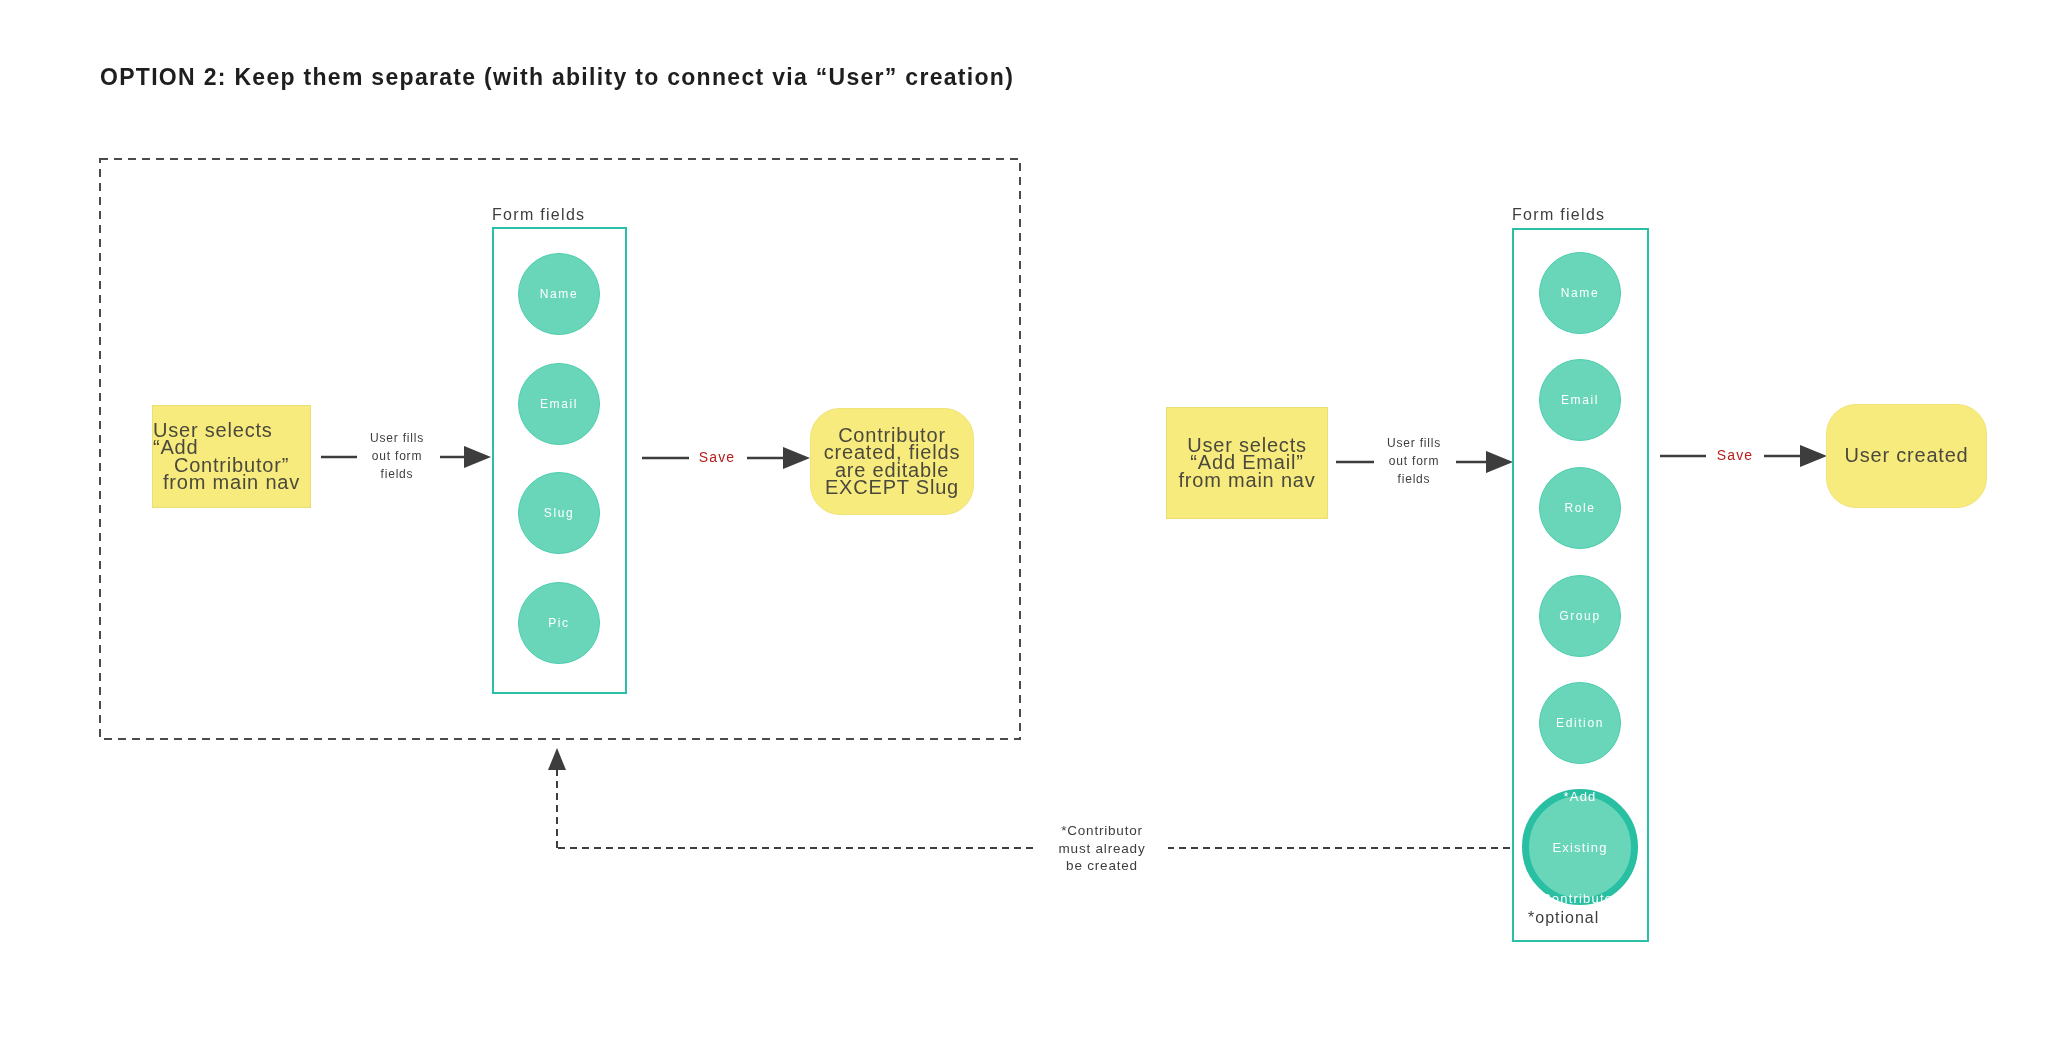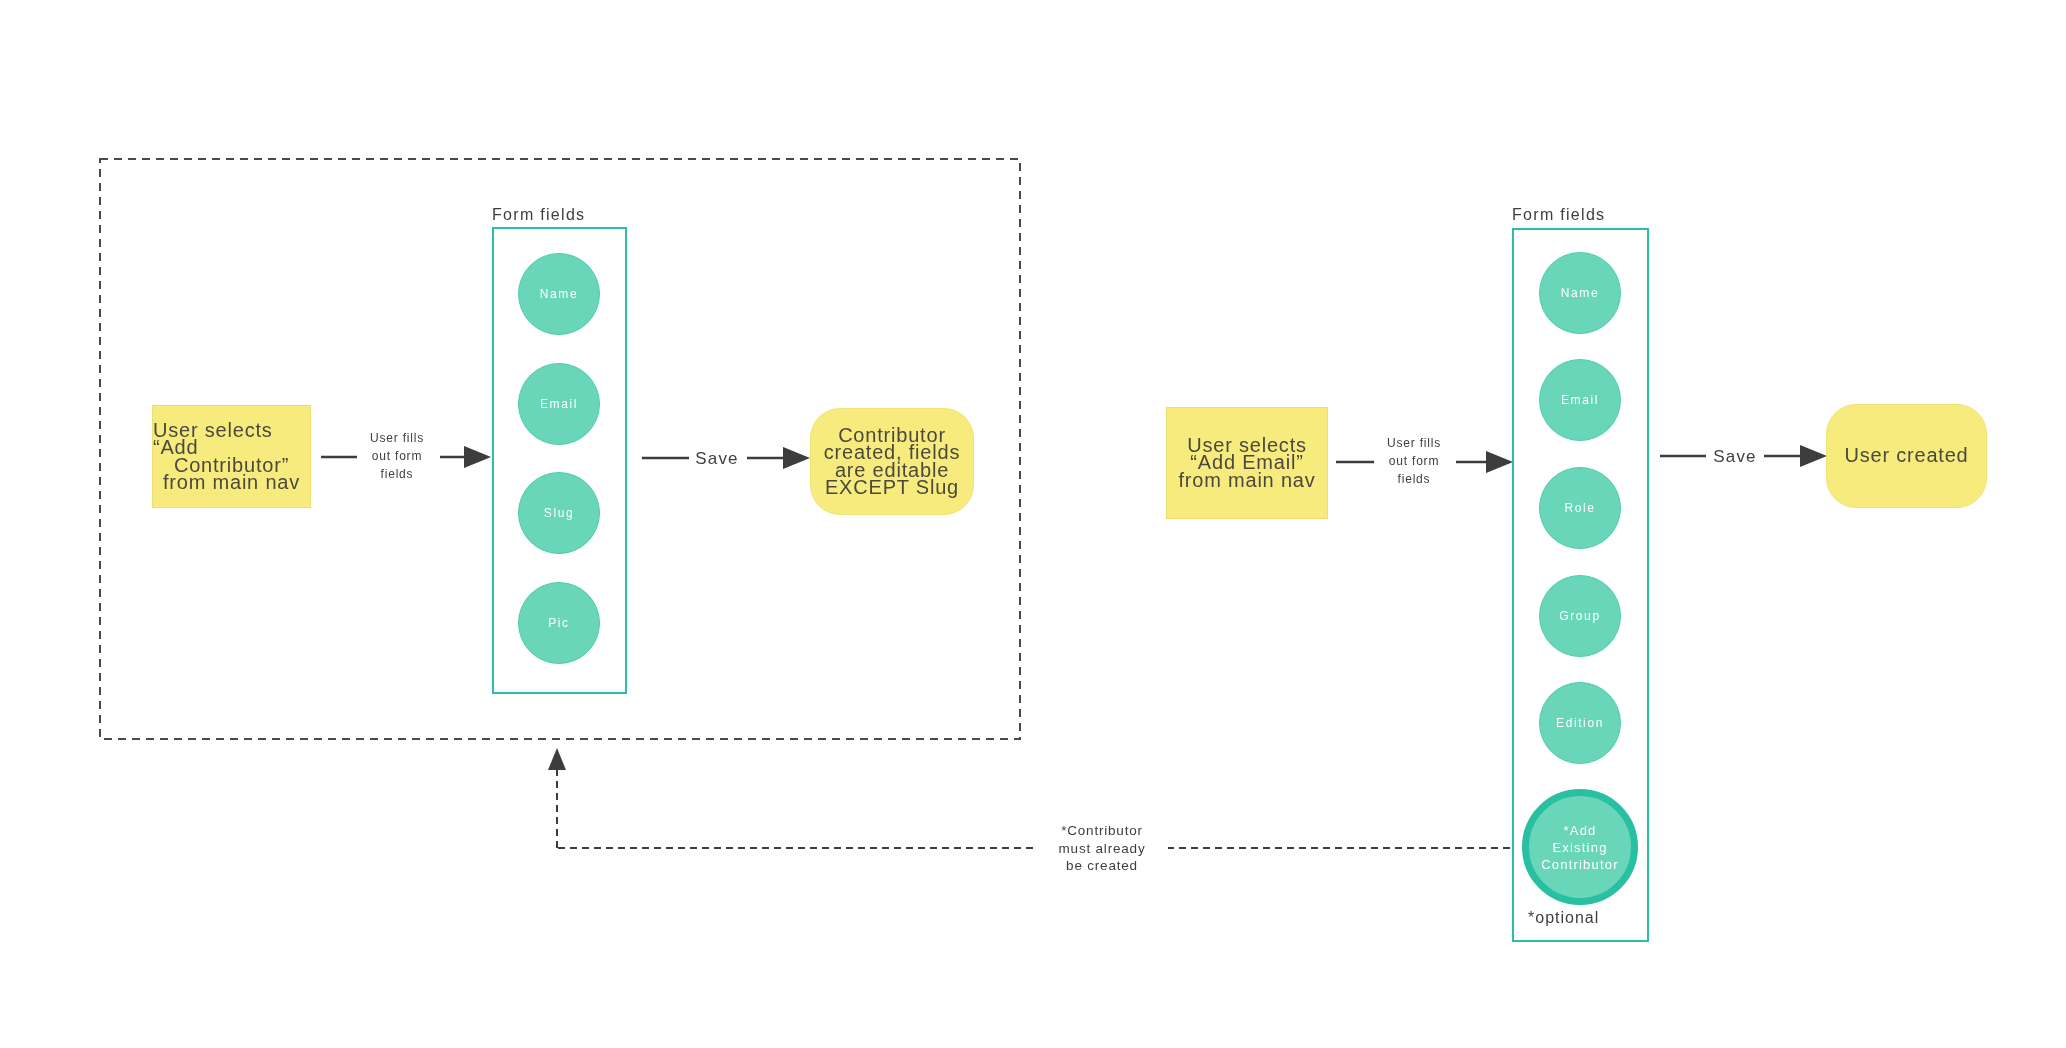--- a/index.html
+++ b/index.html
@@ -15,21 +15,21 @@
     background:#f7eb7d;border:1px solid #eadf72;color:#4b493d;
     display:flex;flex-direction:column;align-items:center;justify-content:center;
     text-align:left;font-size:20px;letter-spacing:.8px;line-height:17.5px;
     box-sizing:border-box;z-index:2;
   }
   .rounded{border-radius:30px;border:1px solid #f0e478;}
   .flow-label{
     text-align:center;font-size:12px;line-height:18px;letter-spacing:.8px;color:#3e3e3e;z-index:2;
   }
   .save-label{
-    text-align:center;font-size:17px;letter-spacing:1.2px;color:#404040;z-index:2;
+    text-align:center;font-size:14px;letter-spacing:1.2px;color:#b91c1c;z-index:2;
   }
   .form-title{
     font-size:16px;letter-spacing:1.3px;color:#3e3e3e;z-index:2;
   }
   .form-box{
     border:2px solid #2cbfa7;background:#ffffff;box-sizing:border-box;z-index:1;
   }
   .circle{
     border-radius:50%;background:#69d6ba;border:1px solid #4ccdad;color:#ffffff;
     display:flex;flex-direction:column;align-items:center;justify-content:center;
@@ -66,20 +66,21 @@
     <line x1="1336" y1="462" x2="1374" y2="462" stroke="#3d3d3d" stroke-width="2.5"></line>
     <line x1="1456" y1="462" x2="1508" y2="462" stroke="#3d3d3d" stroke-width="2.5" marker-end="url(#ah)"></line>
     <line x1="1660" y1="456" x2="1706" y2="456" stroke="#3d3d3d" stroke-width="2.5"></line>
     <line x1="1764" y1="456" x2="1822" y2="456" stroke="#3d3d3d" stroke-width="2.5" marker-end="url(#ah)"></line>
 
     <line x1="1522" y1="848" x2="1168" y2="848" stroke="#3d3d3d" stroke-width="2" stroke-dasharray="7 5"></line>
     <line x1="1033" y1="848" x2="557" y2="848" stroke="#3d3d3d" stroke-width="2" stroke-dasharray="7 5"></line>
     <line x1="557" y1="848" x2="557" y2="752" stroke="#3d3d3d" stroke-width="2" stroke-dasharray="7 5" marker-end="url(#ah)"></line>
   </svg>
 
+  <div class="abs title" style="left:100px;top:64px;">OPTION 2: Keep them separate (with ability to connect via “User” creation)</div>
 
   <div class="abs yellow-box" style="left:152px;top:405px;width:159px;height:103px;">
     <div>User selects “Add</div>
     <div>Contributor”</div>
     <div>from main nav</div>
   </div>
 
   <div class="abs flow-label" style="left:347px;top:429px;width:100px;">
     <div>User fills</div>
     <div>out form</div>
@@ -117,21 +118,21 @@
 
   <div class="abs form-title" style="left:1512px;top:206px;">Form fields</div>
   <div class="abs form-box" style="left:1512px;top:228px;width:137px;height:714px;"></div>
 
   <div class="abs circle" style="left:1539px;top:252px;width:82px;height:82px;">Name</div>
   <div class="abs circle" style="left:1539px;top:359px;width:82px;height:82px;">Email</div>
   <div class="abs circle" style="left:1539px;top:467px;width:82px;height:82px;">Role</div>
   <div class="abs circle" style="left:1539px;top:575px;width:82px;height:82px;">Group</div>
   <div class="abs circle" style="left:1539px;top:682px;width:82px;height:82px;">Edition</div>
 
-  <div class="abs circle big" style="left:1522px;top:789px;width:116px;height:116px;">
+  <div class="abs circle big" style="left:1522px;top:789px;width:116px;height:116px;gap:34px;">
     <div>*Add</div>
     <div>Existing</div>
     <div>Contributor</div>
   </div>
 
   <div class="abs optional-note" style="left:1528px;top:909px;">*optional</div>
 
   <div class="abs save-label" style="left:1710px;top:447px;width:50px;">Save</div>
 
   <div class="abs yellow-box rounded" style="left:1826px;top:404px;width:161px;height:104px;">

